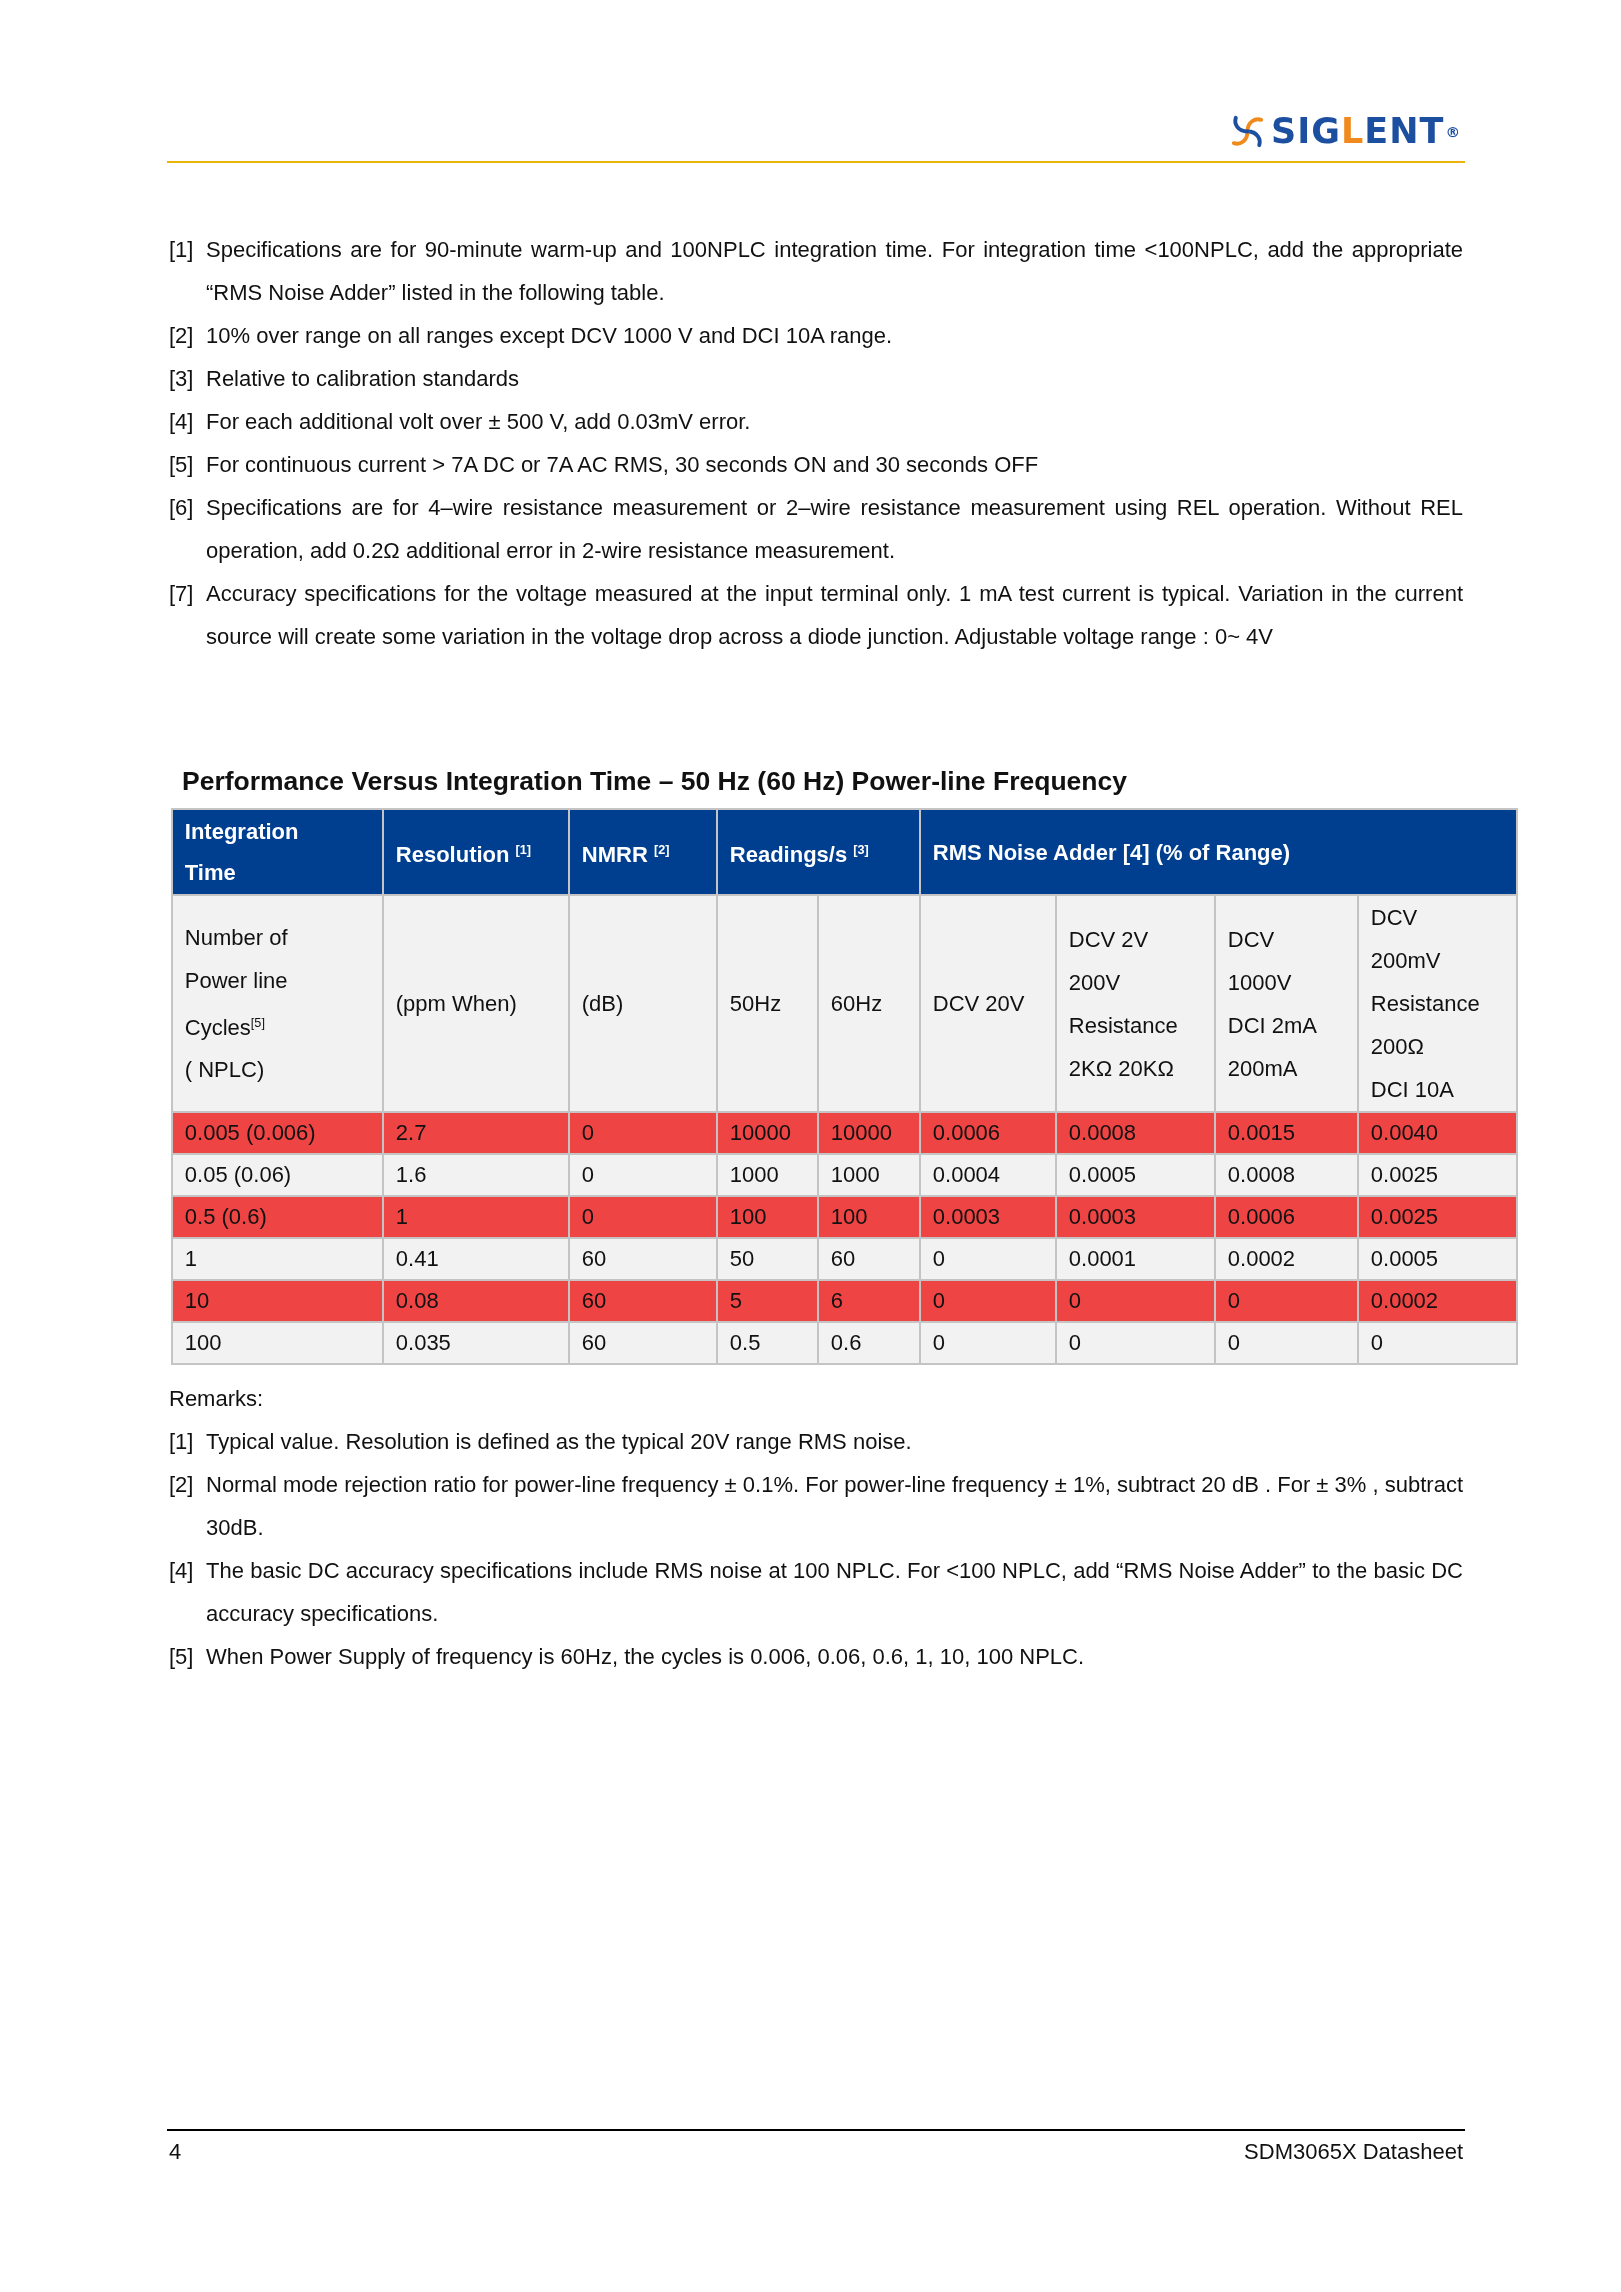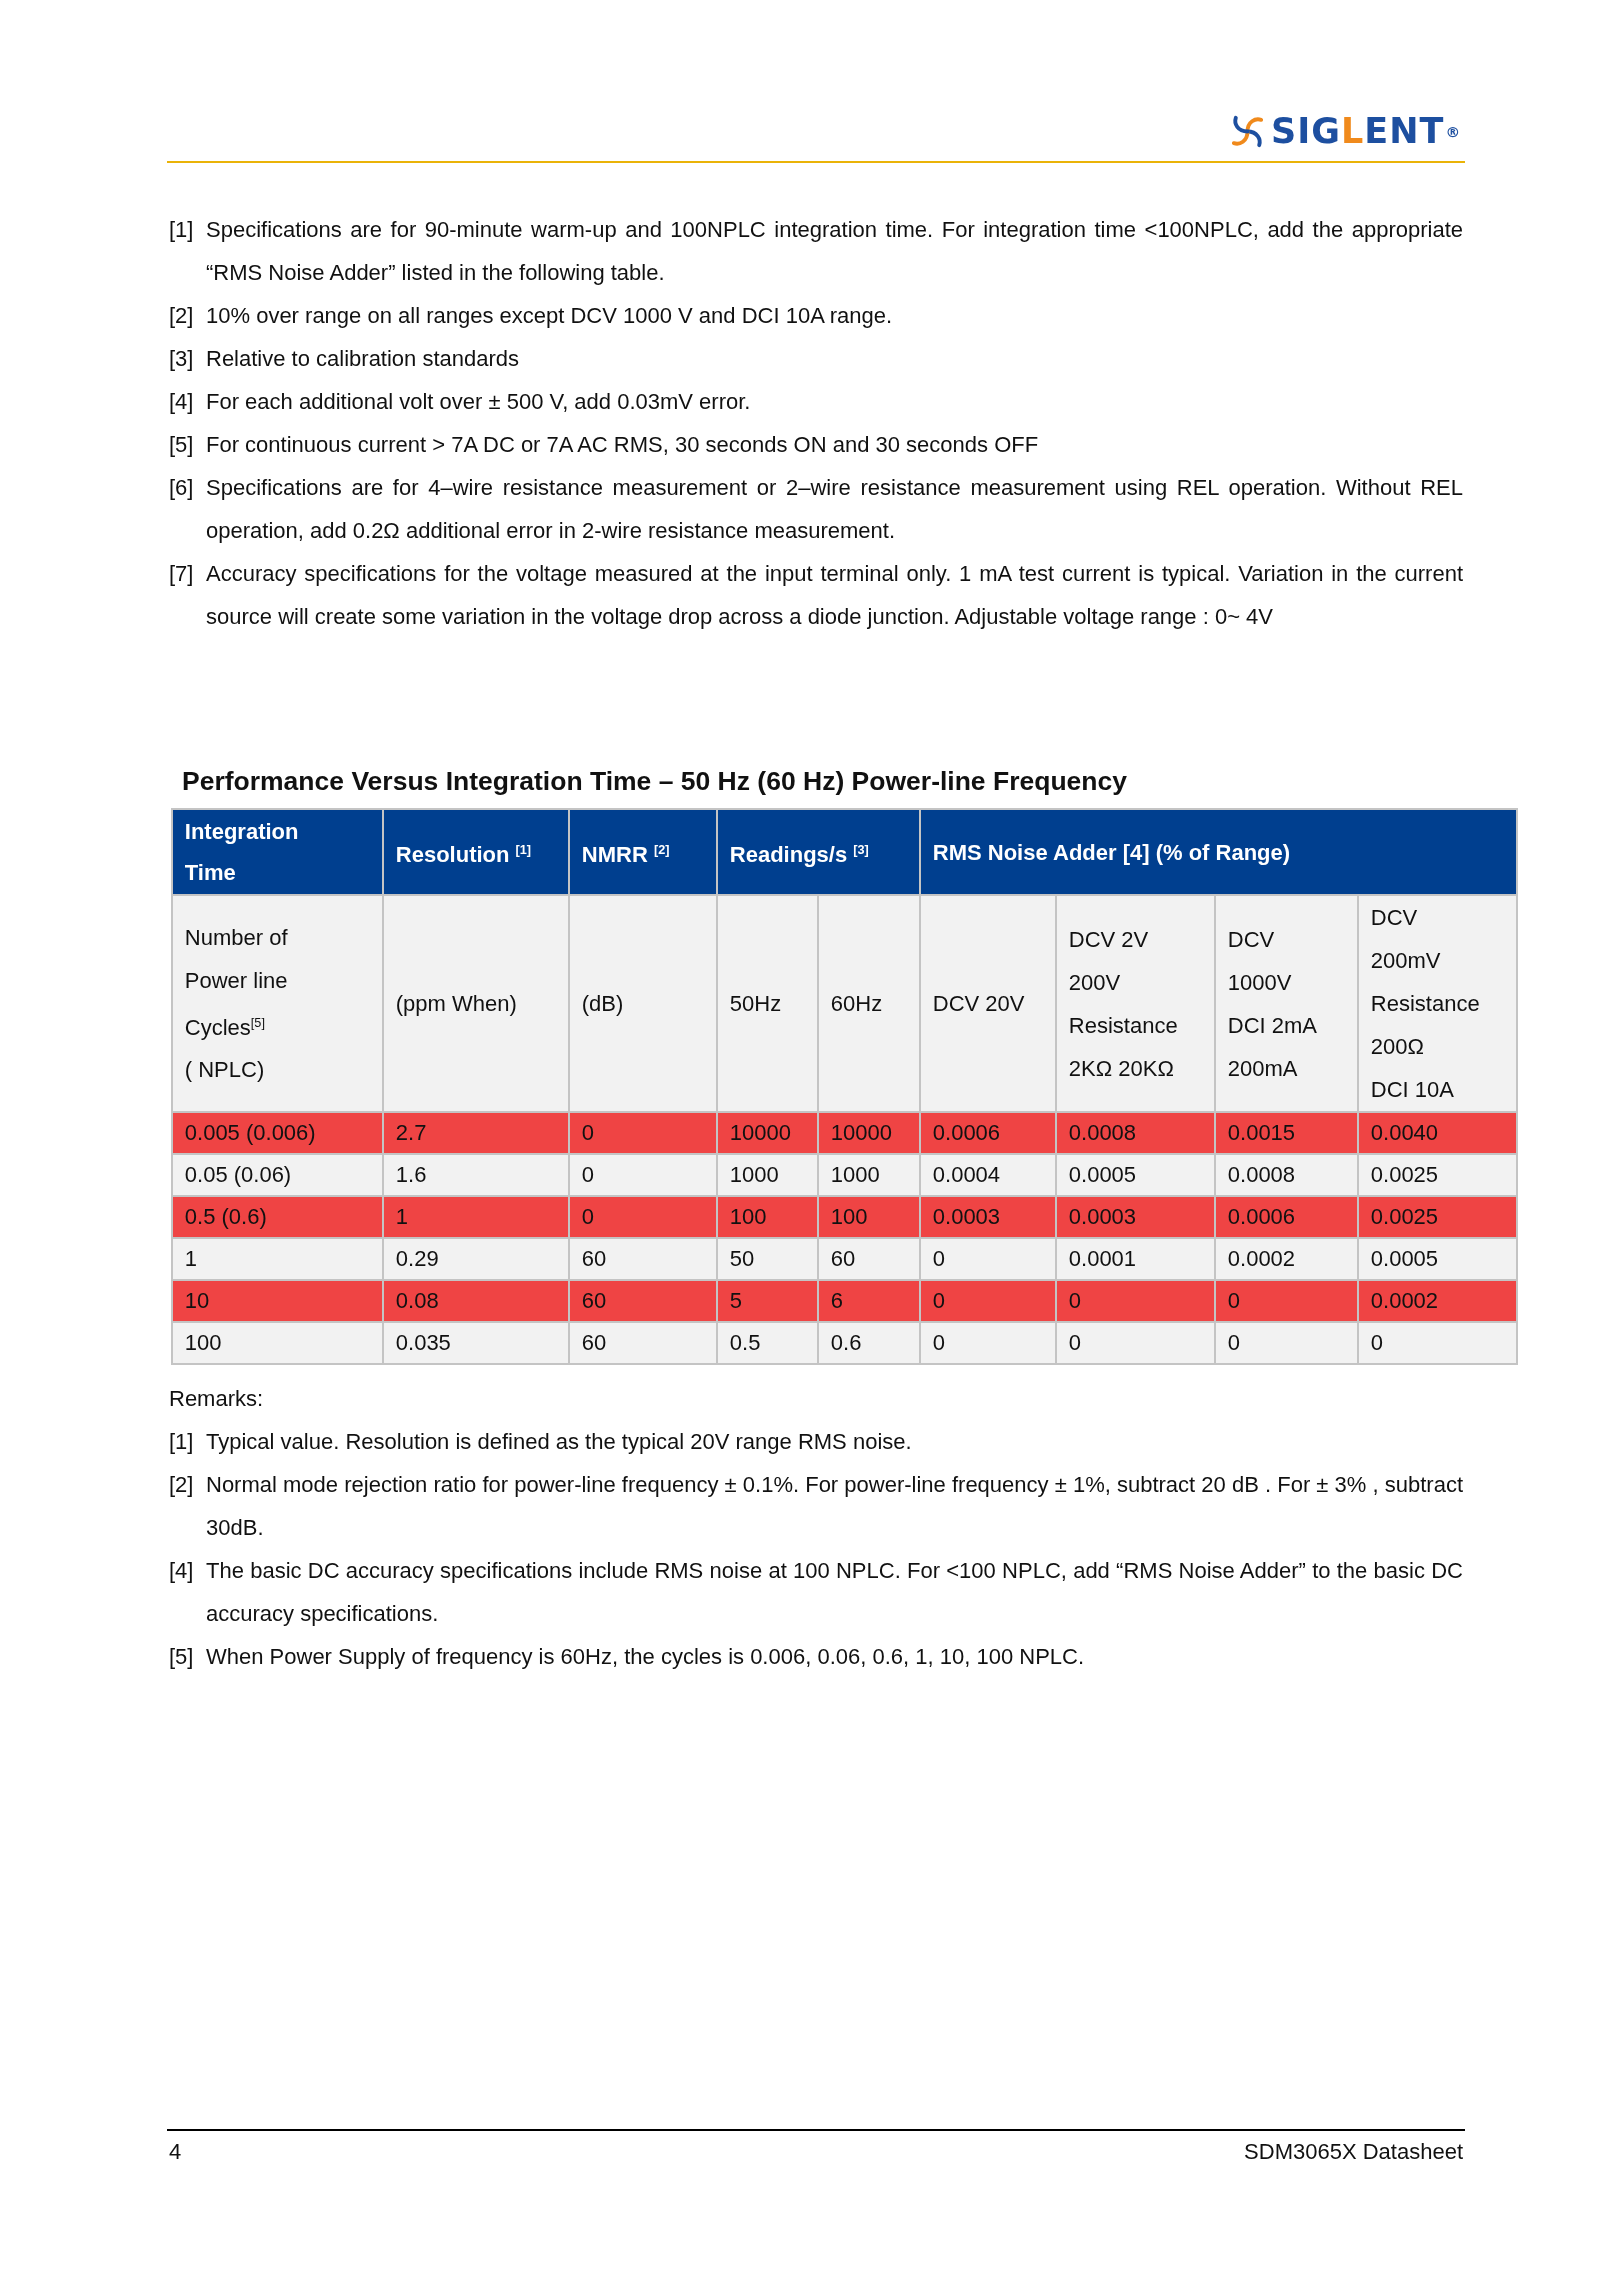--- a/index.html
+++ b/index.html
@@ -6,21 +6,21 @@
   body { width: 1621px; height: 2293px; position: relative; overflow: hidden;
          font-family: "Liberation Sans", sans-serif; color: #111; }
 
   .header { position: absolute; left: 167px; top: 108px; width: 1298px; height: 53px; border-bottom: 2px solid #eab308; }
   .logo { position: absolute; right: 3.9px; top: 3.9px; display: flex; align-items: center; }
   .logo-icon { width: 39px; height: 39px; margin-right: 3.9px; }
   .logo-text { font-family: "DejaVu Sans", sans-serif; font-weight: bold; font-size: 35px; color: #1d4fa0; letter-spacing: 1px; line-height: 39px; }
   .logo-text .accent { color: #f08a1c; }
   .logo-reg { font-size: 14.7px; color: #1d4fa0; vertical-align: top; font-weight: bold; margin-left: 1px; }
 
-  .notes { position: absolute; left: 169px; top: 208px; width: 1294px; font-size: 22px; line-height: 43px; }
+  .notes { position: absolute; left: 169px; top: 228px; width: 1294px; font-size: 22px; line-height: 43px; }
   .note { margin: 0; padding-left: 37px; text-indent: -37px; text-align: justify; }
   .note .num { display: inline-block; width: 37px; text-indent: 0; }
 
   .section-title { position: absolute; left: 182px; top: 766px; font-size: 26.5px; font-weight: bold; margin: 0; }
 
   table.perf { position: absolute; left: 171px; top: 808px; border-collapse: collapse; font-size: 22px; }
   table.perf td, table.perf th { border: 2px solid #c4c4c4; padding: 0 11.8px; text-align: left; vertical-align: middle; font-weight: normal; }
   table.perf th { background: #003f8f; color: #fff; font-weight: bold; height: 84px; border-color: #c4c4c4; line-height: 41px; }
   table.perf th sup, table.perf td sup { font-size: 12.7px; vertical-align: 7.8px; }
   .sub td { background: #f2f2f2; line-height: 43px; padding-top: 0; padding-bottom: 0; height: 214px; }
@@ -125,21 +125,21 @@
         <td>0</td>
         <td>100</td>
         <td>100</td>
         <td>0.0003</td>
         <td>0.0003</td>
         <td>0.0006</td>
         <td>0.0025</td>
       </tr>
       <tr class="row even">
         <td>1</td>
-        <td>0.29</td>
+        <td>0.41</td>
         <td>60</td>
         <td>50</td>
         <td>60</td>
         <td>0</td>
         <td>0.0001</td>
         <td>0.0002</td>
         <td>0.0005</td>
       </tr>
       <tr class="row odd">
         <td>10</td>

